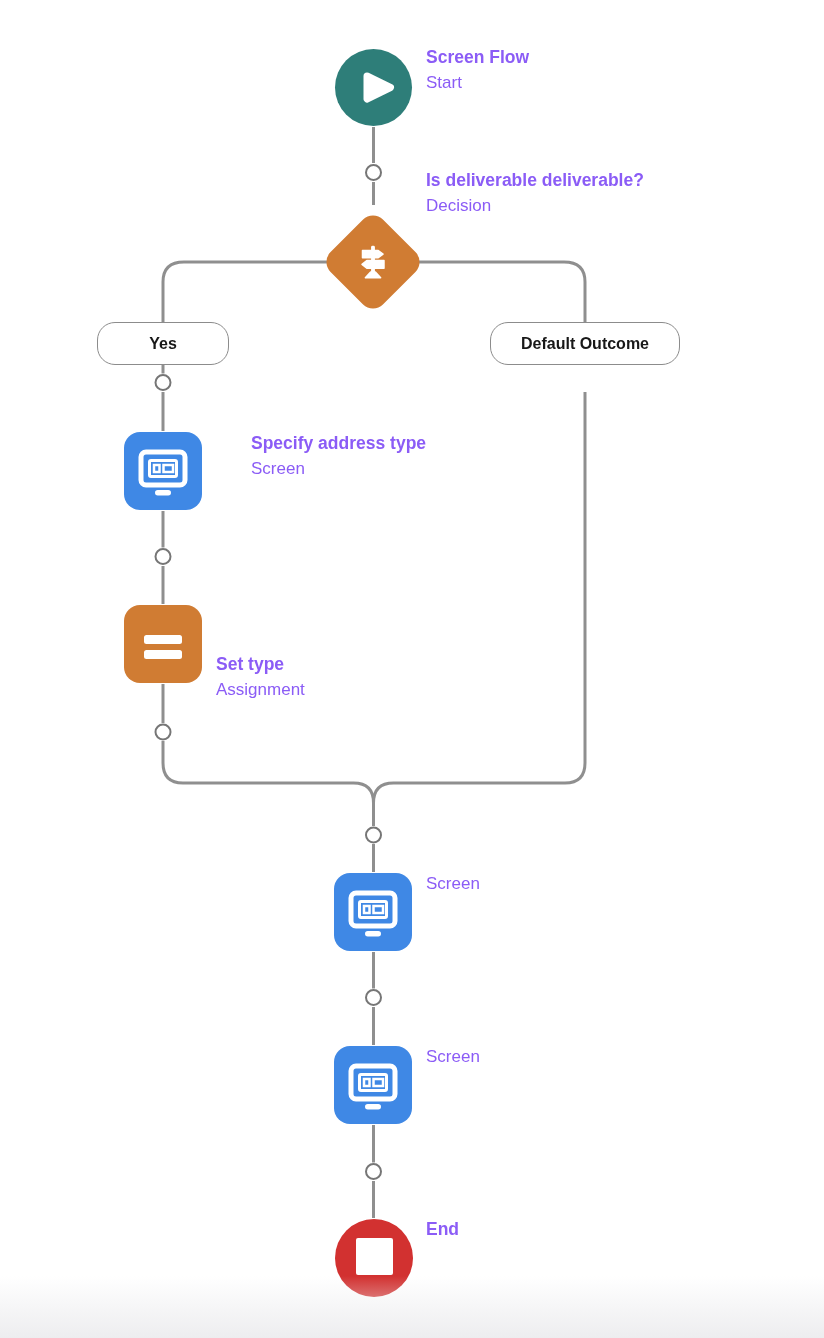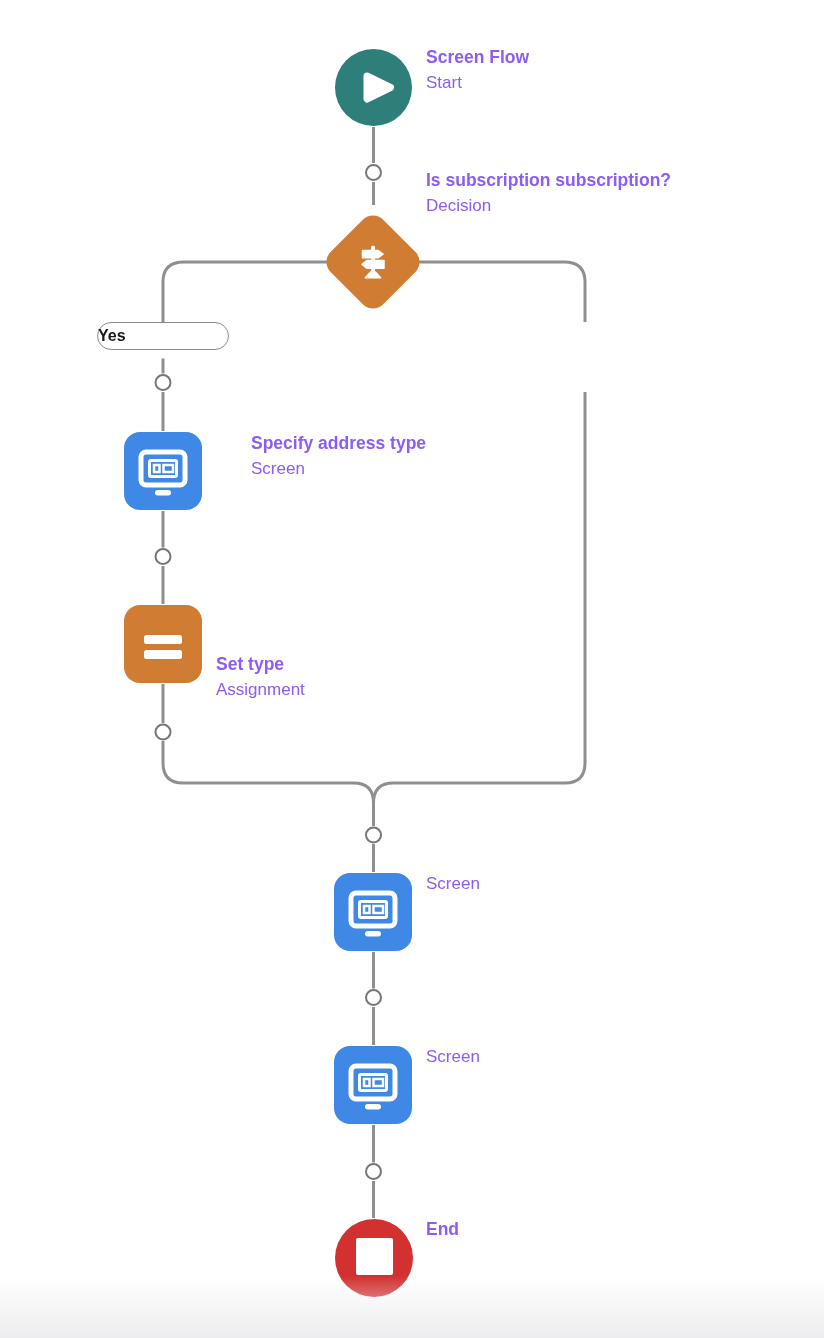--- a/index.html
+++ b/index.html
@@ -29,23 +29,23 @@
   }
   .diamond .unrot{transform:rotate(-45deg);width:48px;height:48px;display:flex;align-items:center;justify-content:center;}
 
   
   .node-label{position:absolute;white-space:nowrap;color:#8b5cf6;}
   .node-label .title{font-size:17.5px;font-weight:700;line-height:26px;}
   .node-label .subtitle{font-size:17px;font-weight:400;line-height:25px;}
 
   
   .pill{
-    position:absolute;top:322px;height:28px;box-sizing:border-box;
+    position:absolute;top:322px;height:43px;box-sizing:border-box;
     background:#ffffff;border:1.5px solid #8C8C8C;border-radius:18px;
-    display:flex;align-items:center;justify-content:flex-start;
+    display:flex;align-items:center;justify-content:center;
     font-size:16px;font-weight:700;color:#181818;
   }
   .pill-yes{left:97px;width:132px;}
   .pill-default{left:490px;width:190px;}
 
   .bottom-fade{
     position:absolute;left:0;bottom:0;width:824px;height:62px;
     background:linear-gradient(to bottom, rgba(238,238,240,0), #EDEDEF);
     pointer-events:none;
   }
@@ -108,26 +108,29 @@
     <div class="unrot">
       <svg width="46" height="46" viewBox="0 0 48 48">
         <rect x="22" y="7" width="4" height="32" rx="1.5" fill="#fff"></rect>
         <path d="M13 12 H29.5 L34.5 15.75 L29.5 19.5 H13 Z" fill="#fff" stroke="#fff" stroke-width="1.5" stroke-linejoin="round"></path>
         <path d="M35.5 22.5 V30.5 H17.5 L12.5 26.5 L17.5 22.5 Z" fill="#fff" stroke="#fff" stroke-width="1.5" stroke-linejoin="round"></path>
         <path d="M16 40.5 H32 L26.5 34.5 H21.5 Z" fill="#fff" stroke="#fff" stroke-width="1.5" stroke-linejoin="round"></path>
       </svg>
     </div>
   </div>
   <div class="node-label" style="left:426px;top:167px;">
-    <div class="title">Is subscription subscription?</div>
+    <div class="title">Is deliverable deliverable?</div>
     <div class="subtitle">Decision</div>
   </div>
 
   <div class="pill pill-yes">
     <span>Yes</span>
+  </div>
+  <div class="pill pill-default">
+    <span>Default Outcome</span>
   </div>
 
   <div class="node-icon icon-square c-screen" style="left:124px;top:432px;width:78px;height:78px;">
     <span>
       <svg width="78" height="78" viewBox="0 0 78 78">
         <rect x="17" y="20" width="44" height="33" rx="5" fill="none" stroke="#fff" stroke-width="5"></rect>
         <rect x="25.5" y="28.5" width="27" height="16" rx="1.5" fill="none" stroke="#fff" stroke-width="3"></rect>
         <rect x="30" y="33" width="5.5" height="7" fill="none" stroke="#fff" stroke-width="2.5"></rect>
         <rect x="39.5" y="33" width="9.5" height="7" fill="none" stroke="#fff" stroke-width="2.5"></rect>
         <rect x="31" y="58" width="16" height="5.5" rx="2.75" fill="#fff"></rect>

